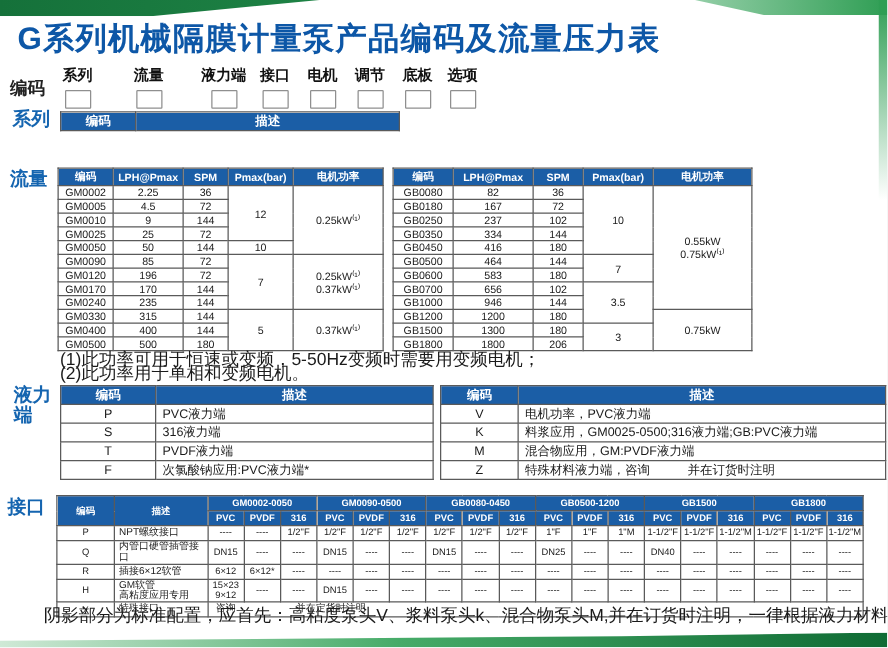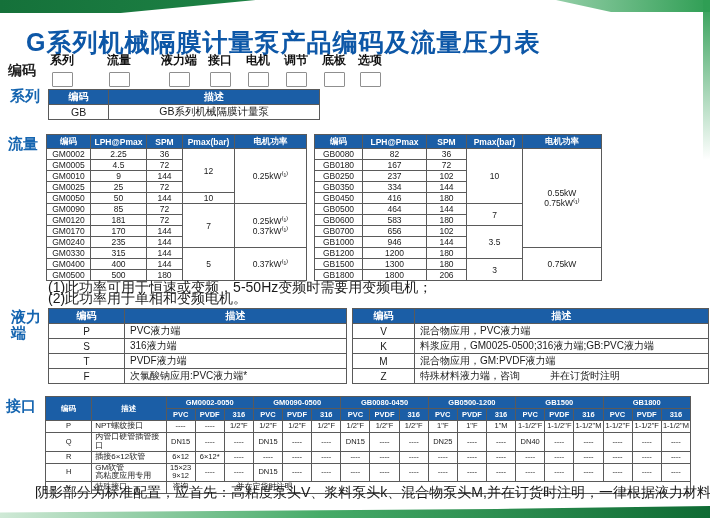--- a/index.html
+++ b/index.html
@@ -12,21 +12,21 @@
     clip-path:polygon(0 0,36% 0,17% 100%,0 100%);}
   .g-topright{position:absolute;right:0;top:0;width:220px;height:12px;
     background:linear-gradient(90deg,#bfe3cb,#2f9e54);
     clip-path:polygon(30% 0,100% 0,100% 100%,55% 100%);}
   .g-rightbar{position:absolute;right:0;top:0;width:7px;height:160px;
     background:linear-gradient(180deg,#2f9e54,rgba(47,158,84,0));}
   .g-bottom{position:absolute;left:0;bottom:0;width:710px;height:12px;
     background:linear-gradient(90deg,#cfe9d6,#46ab68 45%,#0f6b34);
     clip-path:polygon(0 55%,70% 25%,100% 0,100% 100%,0 100%);}
 
-  .title{position:absolute;left:10px;top:10px;margin:16px;color:#0d57a7;
+  .title{position:absolute;left:10px;top:10px;margin:4px;color:#0d57a7;
     font-size:25px;font-weight:bold;letter-spacing:1px;white-space:nowrap;}
 
   .coding{position:absolute;left:8px;top:52px;display:flex;align-items:flex-start;}
   .coding-label{font-size:14px;font-weight:bold;color:#222;margin-top:10px;}
   .slots{display:flex;margin-left:14px;}
   .slot{display:flex;flex-direction:column;align-items:center;}
   .slot-label{font-size:12px;font-weight:bold;color:#111;white-space:nowrap;}
   .slot-box{width:19px;height:13px;border:1px solid #8f8f8f;background:#fff;margin-top:3px;border-radius:1px;}
   .slot{margin-right:14px;}
   .slot:nth-child(1){margin-right:33px;}
@@ -127,24 +127,20 @@
         <col style="width: 60px;">
         <col style="width: 210px;">
       </colgroup>
     <thead id="series-head">
         <tr>
           <th>编码</th>
           <th>描述</th>
         </tr>
       </thead>
       <tbody id="series-body">
-        <tr>
-          <td>GB</td>
-          <td>GB系列机械隔膜计量泵</td>
-        </tr>
       </tbody>
   </table>
 
   <table id="gm-table" class="flow-table">
       <colgroup>
         <col style="width: 44px;">
         <col style="width: 56px;">
         <col style="width: 36px;">
         <col style="width: 52px;">
         <col style="width: 72px;">
@@ -190,21 +186,21 @@
         <tr>
           <td>GM0090</td>
           <td>85</td>
           <td>72</td>
           <td rowspan="4">7</td>
           <td class="pre" rowspan="4">0.25kW⁽¹⁾
 0.37kW⁽¹⁾</td>
         </tr>
         <tr>
           <td>GM0120</td>
-          <td>181</td>
+          <td>196</td>
           <td>72</td>
         </tr>
         <tr>
           <td>GM0170</td>
           <td>170</td>
           <td>144</td>
         </tr>
         <tr>
           <td>GM0240</td>
           <td>235</td>
@@ -356,21 +352,21 @@
       </colgroup>
     <thead id="hyd-right-head">
         <tr>
           <th>编码</th>
           <th>描述</th>
         </tr>
       </thead>
       <tbody id="hyd-right-body">
         <tr>
           <td>V</td>
-          <td class="desc">混合物应用，PVC液力端</td>
+          <td class="desc">电机功率，PVC液力端</td>
         </tr>
         <tr>
           <td>K</td>
           <td class="desc">料浆应用，GM0025-0500;316液力端;GB:PVC液力端</td>
         </tr>
         <tr>
           <td>M</td>
           <td class="desc">混合物应用，GM:PVDF液力端</td>
         </tr>
         <tr>

